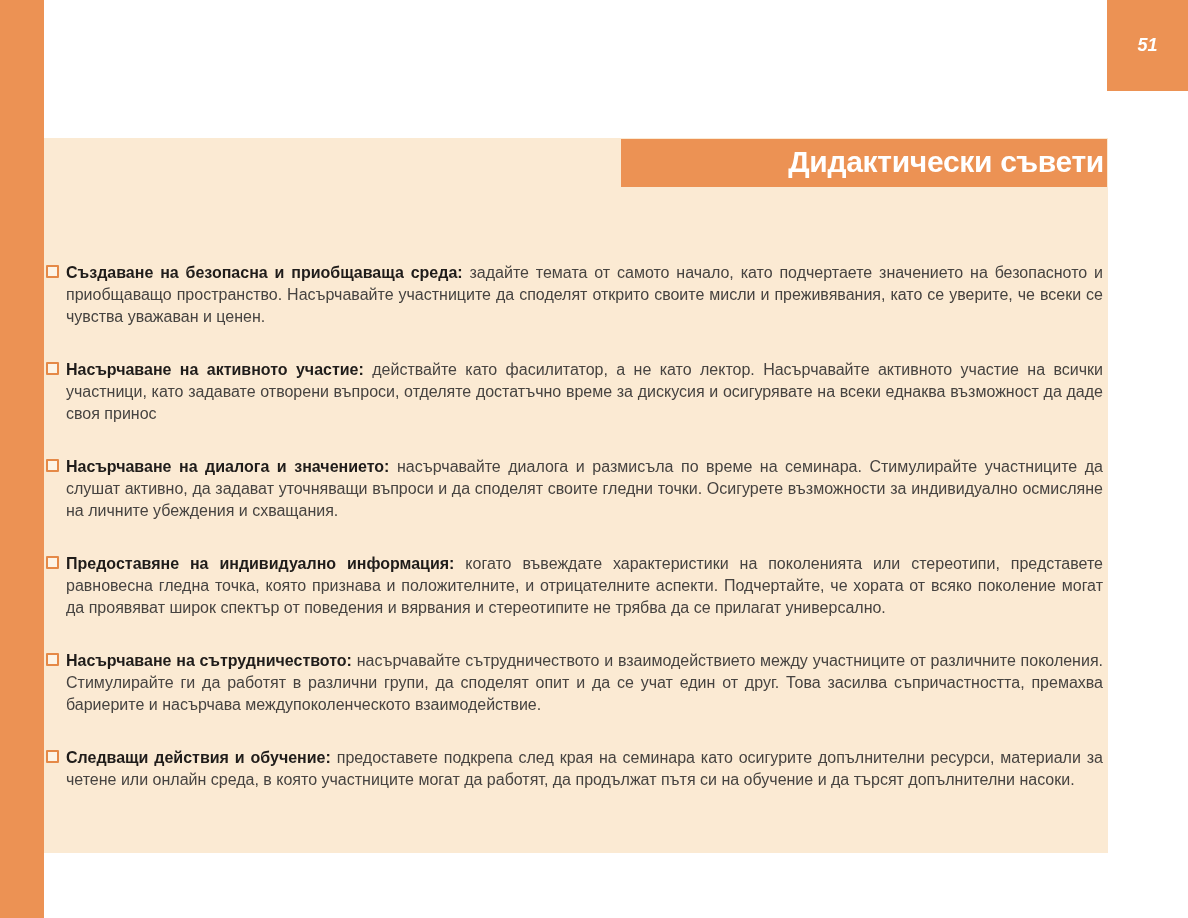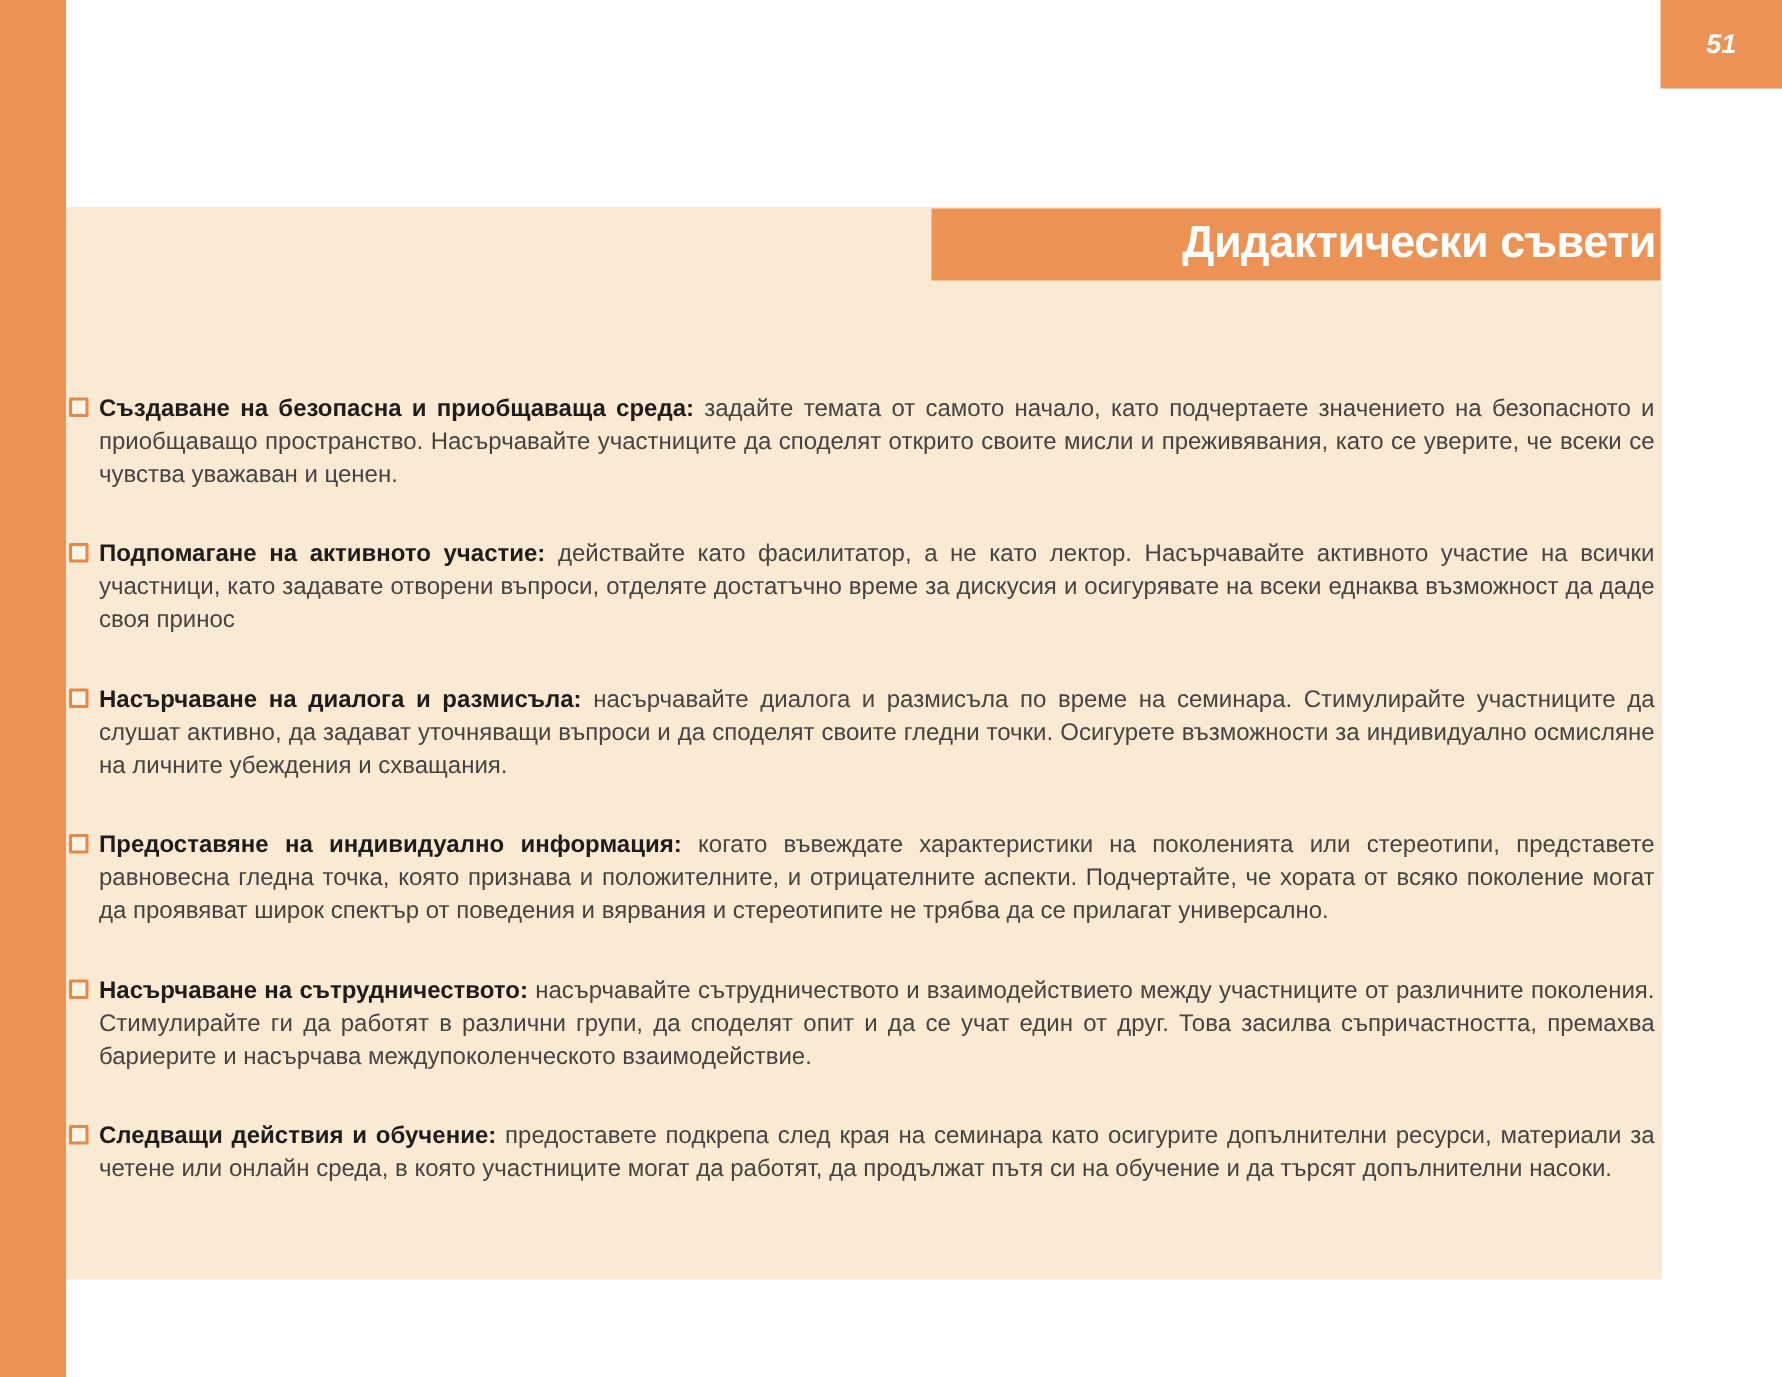--- a/index.html
+++ b/index.html
@@ -13,21 +13,21 @@
   }
   .left-bar {
     position: absolute;
     left: 0; top: 0;
     width: 44px; height: 918px;
     background: var(--accent-orange, #EC9254);
   }
   .page-num-badge {
     position: absolute;
     left: 1107px; top: 0;
-    width: 81px; height: 59px;
+    width: 81px; height: 91px;
     background: var(--accent-orange, #EC9254);
     color: var(--title-text, #ffffff);
     font-weight: bold;
     font-style: italic;
     font-size: 18px;
     display: flex;
     align-items: center;
     justify-content: center;
   }
   .content-panel {
@@ -90,27 +90,27 @@
   <div class="content-panel">
 
     <p class="bullet-item">
       <span class="chk-icon"></span>
       <b>Създаване на безопасна и приобщаваща среда:</b>
       <span>задайте темата от самото начало, като подчертаете значението на безопасното и приобщаващо пространство. Насърчавайте участниците да споделят открито своите мисли и преживявания, като се уверите, че всеки се чувства уважаван и ценен.</span>
     </p>
 
     <p class="bullet-item">
       <span class="chk-icon"></span>
-      <b>Подпомагане на активното участие:</b>
+      <b>Насърчаване на активното участие:</b>
       <span>действайте като фасилитатор, а не като лектор. Насърчавайте активното участие на всички участници, като задавате отворени въпроси, отделяте достатъчно време за дискусия и осигурявате на всеки еднаква възможност да даде своя принос</span>
     </p>
 
     <p class="bullet-item">
       <span class="chk-icon"></span>
-      <b>Насърчаване на диалога и размисъла:</b>
+      <b>Насърчаване на диалога и значението:</b>
       <span>насърчавайте диалога и размисъла по време на семинара. Стимулирайте участниците да слушат активно, да задават уточняващи въпроси и да споделят своите гледни точки. Осигурете възможности за индивидуално осмисляне на личните убеждения и схващания.</span>
     </p>
 
     <p class="bullet-item">
       <span class="chk-icon"></span>
       <b>Предоставяне на индивидуално информация:</b>
       <span>когато въвеждате характеристики на поколенията или стереотипи, представете равновесна гледна точка, която признава и положителните, и отрицателните аспекти. Подчертайте, че хората от всяко поколение могат да проявяват широк спектър от поведения и вярвания и стереотипите не трябва да се прилагат универсално.</span>
     </p>
 
     <p class="bullet-item">

